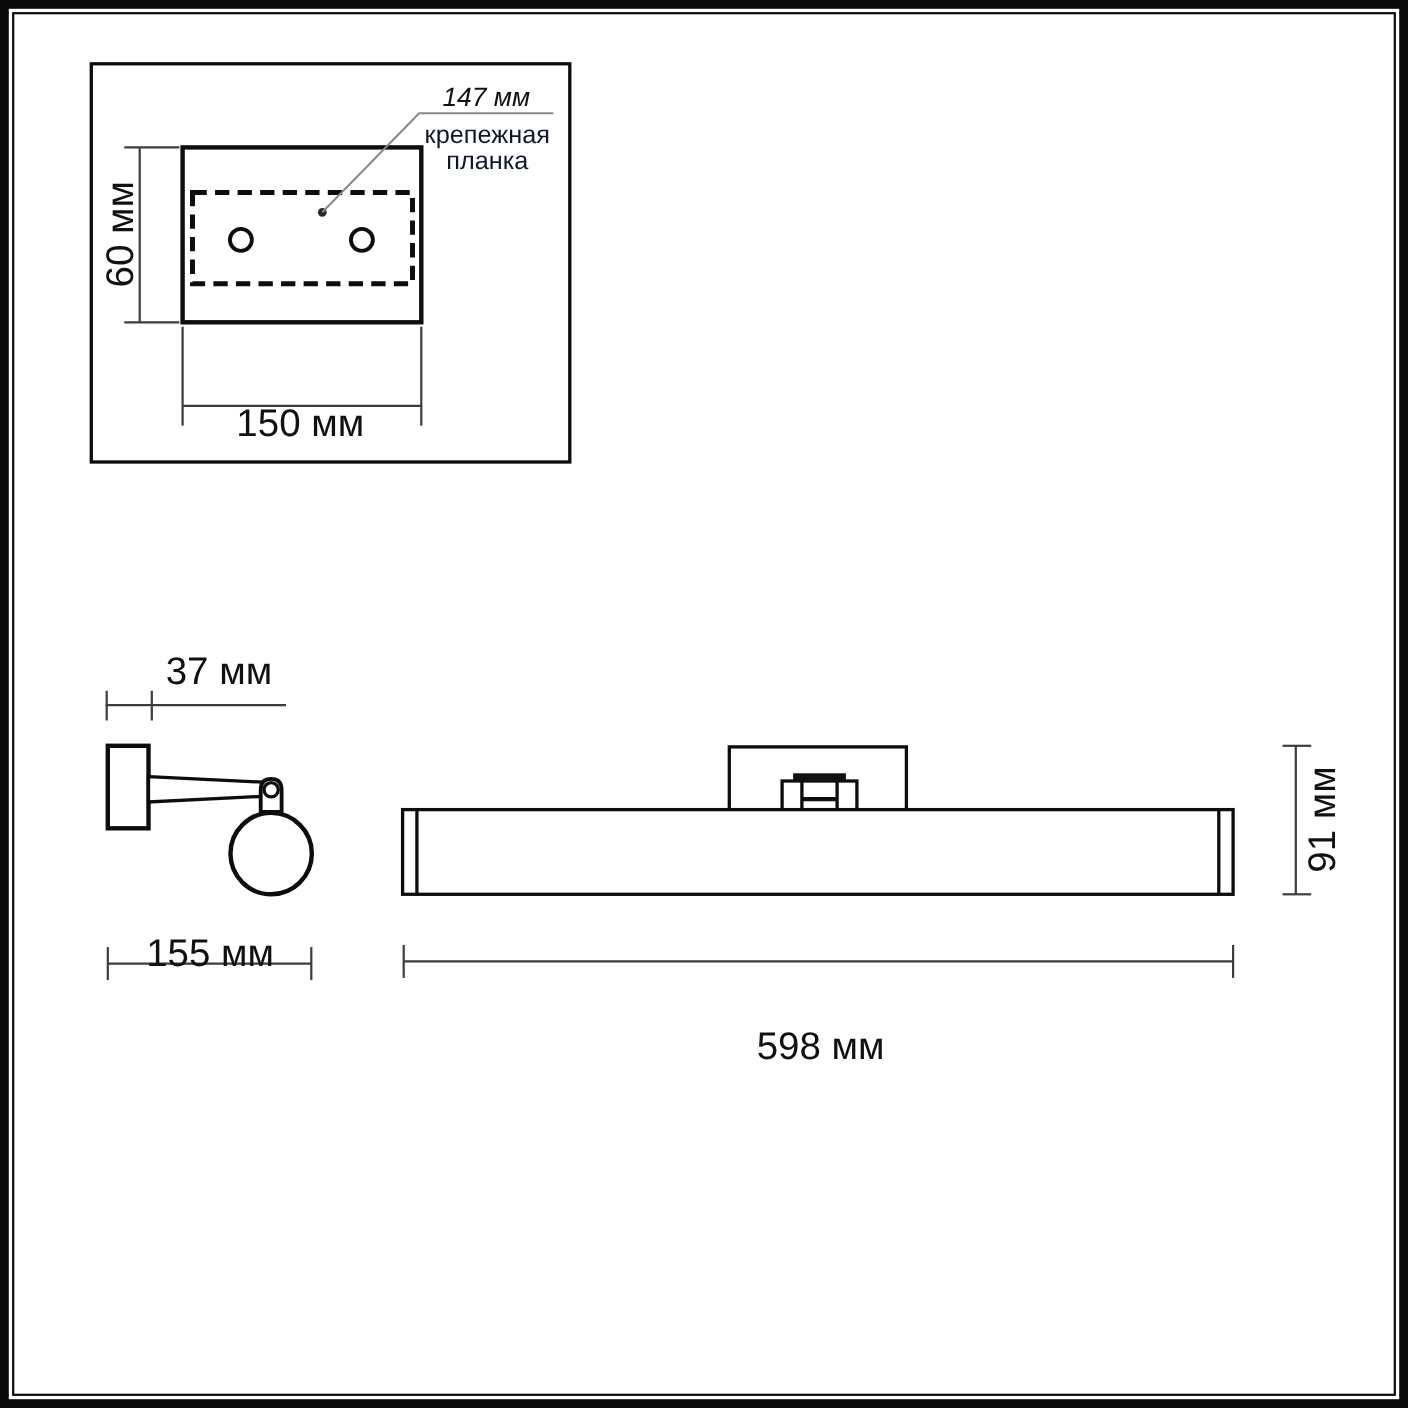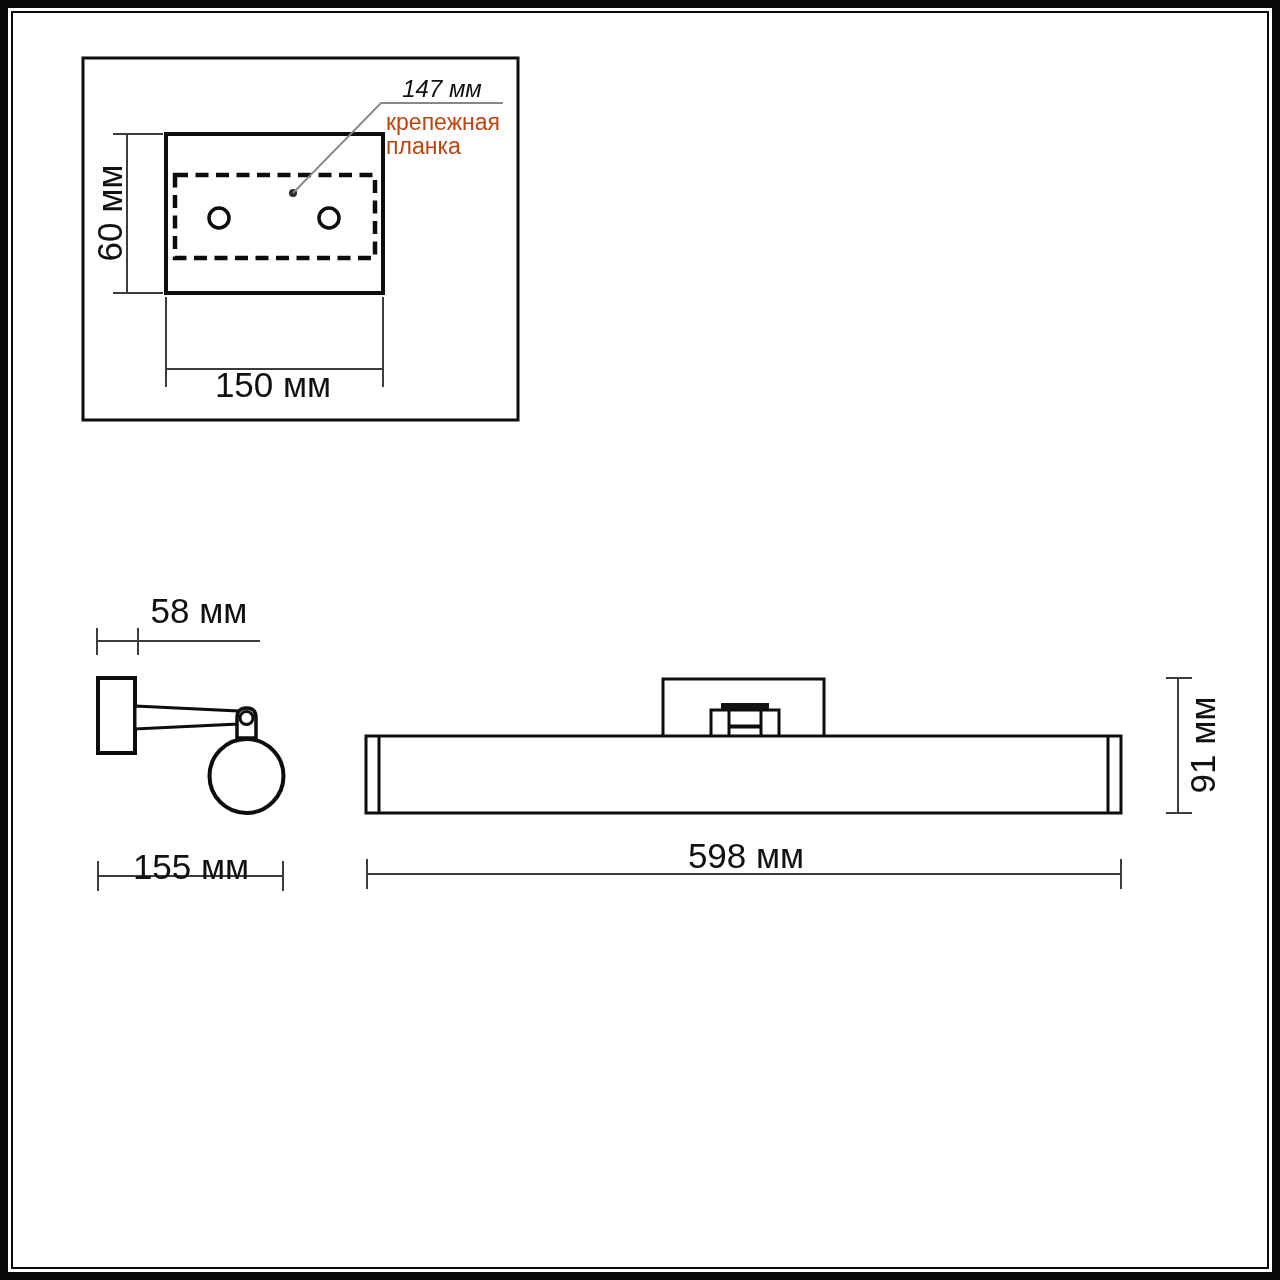--- a/index.html
+++ b/index.html
@@ -45,24 +45,25 @@
     letter-spacing: 0px;
   }
   .lbl-rot {
     transform: translate(-50%, -50%) rotate(-90deg);
   }
   .lbl-small {
     font-size: 24px;
   }
   .caption {
     position: absolute;
-    color: #c2410c;
+    color: #0f172a;
     transform: translate(-50%, 0);
     font-size: 23px;
     line-height: 1.05;
+    text-align: center;
   }
   .caption span { display: block; }
 </style>
 </head>
 <body>
 
 <div id="stage">
 
   <svg class="linework" viewBox="0 0 1280 1280" fill="none" stroke-linecap="butt">
 
@@ -140,23 +141,23 @@
 
   <div class="caption" style="left:443px; top:110px;">
     <span>крепежная</span>
     <span>планка</span>
   </div>
 
   <div class="lbl lbl-rot" style="left:110px; top:213px;">60 мм</div>
 
   <div class="lbl" style="left:273px; top:348px;margin-top:37px;">150 мм</div>
 
-  <div class="lbl" style="left:199px; top:611px;">58 мм</div>
+  <div class="lbl" style="left:199px; top:611px;">37 мм</div>
 
   <div class="lbl" style="left:191px; top:867px;">155 мм</div>
 
-  <div class="lbl" style="left:746px; top:856px;">598 мм</div>
+  <div class="lbl" style="left:746px; top:952px;">598 мм</div>
 
   <div class="lbl lbl-rot" style="left:1203px; top:745px;">91 мм</div>
 
   <div class="frame-inner"></div>
   <div class="frame-outer"></div>
 </div>
 
 </body></html>

